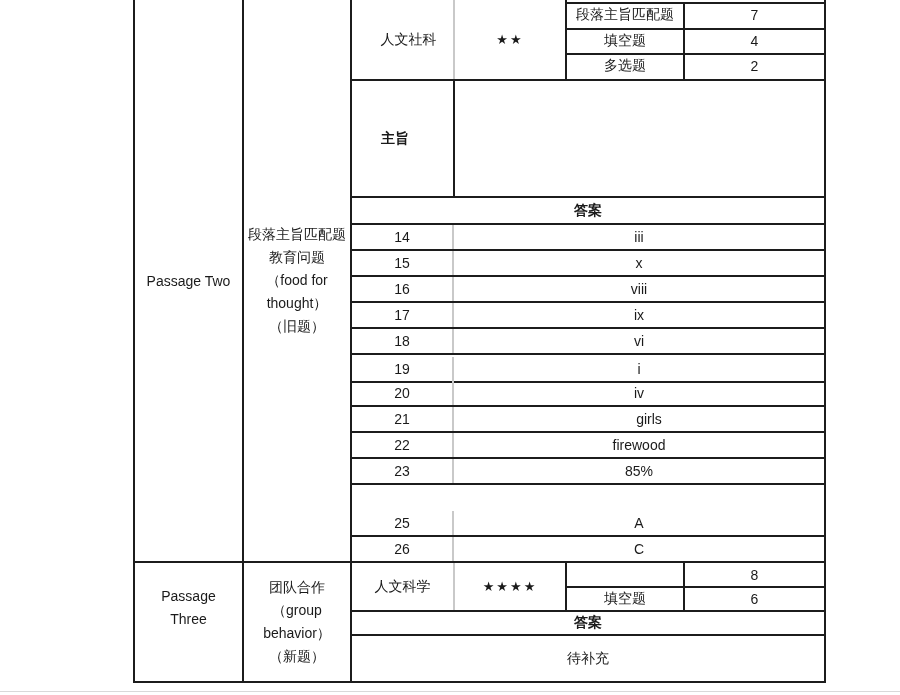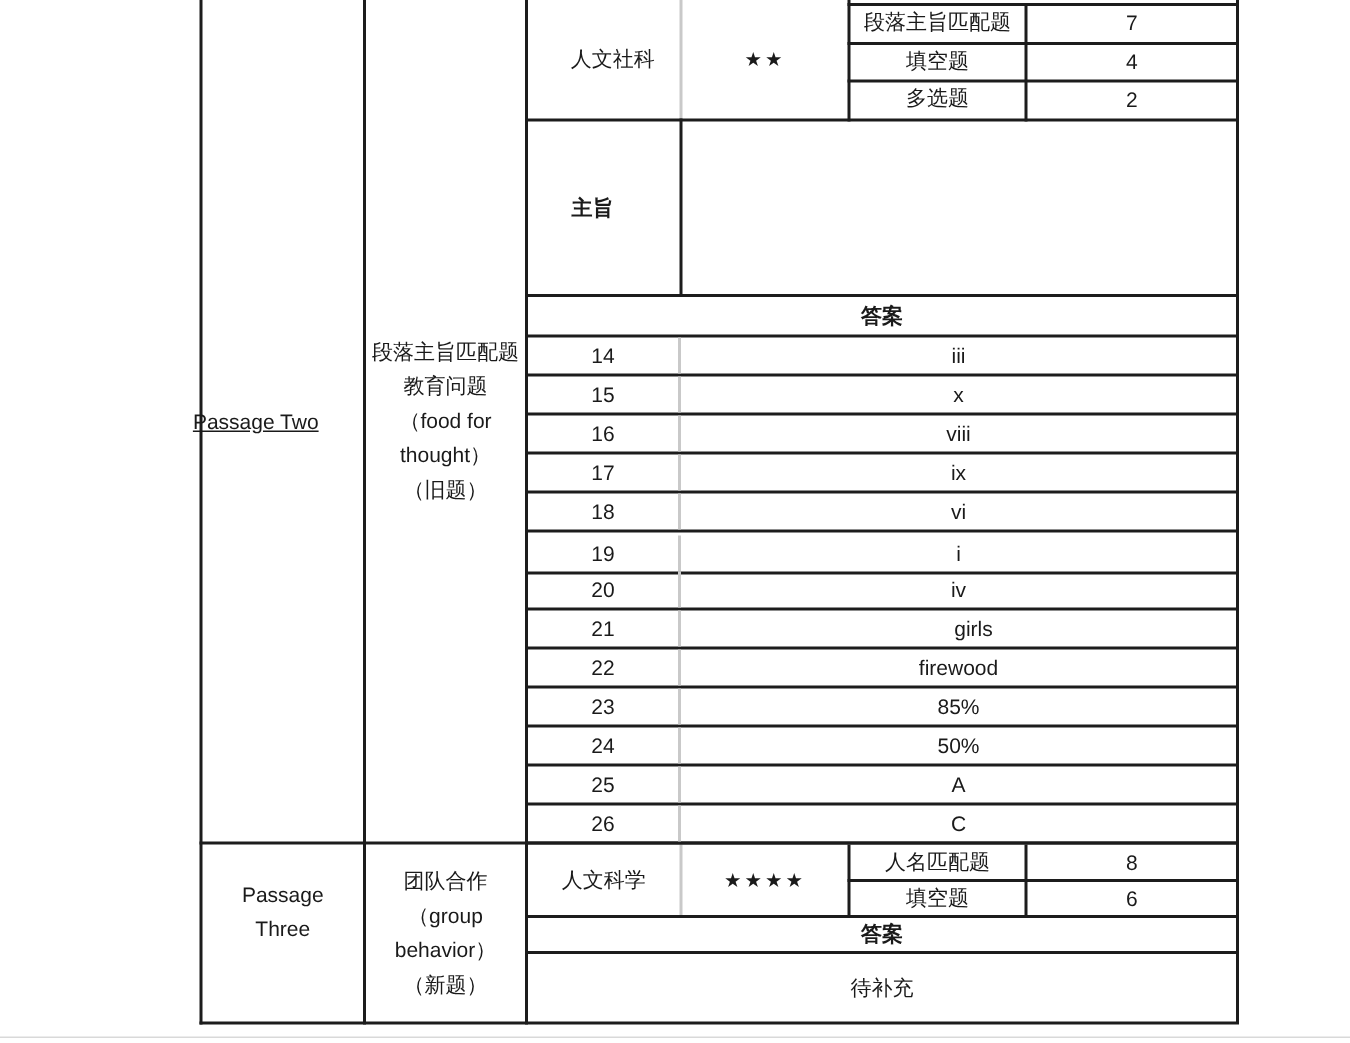--- a/index.html
+++ b/index.html
@@ -55,21 +55,21 @@
   <div class="hline" style="left:565px;top:53px;width:259px;"></div>
   <div class="hline" style="left:350px;top:79px;width:474px;"></div>
   <div class="hline" style="left:350px;top:196px;width:474px;"></div>
   <div class="hline" style="left:350px;top:223px;width:474px;"></div>
   <div class="hline" style="left:133px;top:561px;width:691px;"></div>
   <div class="hline" style="left:565px;top:586px;width:259px;"></div>
   <div class="hline" style="left:350px;top:610px;width:474px;"></div>
   <div class="hline" style="left:350px;top:634px;width:474px;"></div>
   <div class="hline" style="left:133px;top:681px;width:691px;"></div>
 
-  <div class="cell" style="left:117px;top:0;width:107px;height:561px;text-decoration:underline;">
+  <div class="cell" style="left:135px;top:0;width:107px;height:561px;">
     <span>Passage Two</span>
   </div>
   <div class="cell title-block" style="left:244px;top:0;width:106px;height:561px;">
     <div>
       <div>段落主旨匹配题</div>
       <div>教育问题</div>
       <div>（food for</div>
       <div>thought）</div>
       <div>（旧题）</div>
     </div>
@@ -141,24 +141,20 @@
     <div class="ans-val">girls</div>
   </div>
   <div class="ans-row" style="top:433px;">
     <div class="ans-no">22</div>
     <div class="ans-val">firewood</div>
   </div>
   <div class="ans-row" style="top:459px;">
     <div class="ans-no">23</div>
     <div class="ans-val">85%</div>
   </div>
-  <div class="ans-row" style="top:485px;">
-    <div class="ans-no">24</div>
-    <div class="ans-val">50%</div>
-  </div>
   <div class="ans-row" style="top:511px;">
     <div class="ans-no">25</div>
     <div class="ans-val">A</div>
   </div>
   <div class="ans-row" style="top:537px;">
     <div class="ans-no">26</div>
     <div class="ans-val">C</div>
   </div>
 
   <div class="cell title-block" style="left:135px;top:563px;width:107px;height:90px;">
@@ -175,23 +171,20 @@
       <div>（新题）</div>
     </div>
   </div>
 
   <div class="cell" style="left:352px;top:563px;width:101px;height:47px;">
     <span>人文科学</span>
   </div>
   <div class="cell stars" style="left:455px;top:563px;width:110px;height:47px;">
     <span>★★★★</span>
   </div>
-  <div class="cell" style="left:567px;top:563px;width:116px;height:23px;">
-    <span>人名匹配题</span>
-  </div>
   <div class="cell" style="left:685px;top:563px;width:139px;height:23px;">
     <span>8</span>
   </div>
   <div class="cell" style="left:567px;top:588px;width:116px;height:22px;">
     <span>填空题</span>
   </div>
   <div class="cell" style="left:685px;top:588px;width:139px;height:22px;">
     <span>6</span>
   </div>
 

